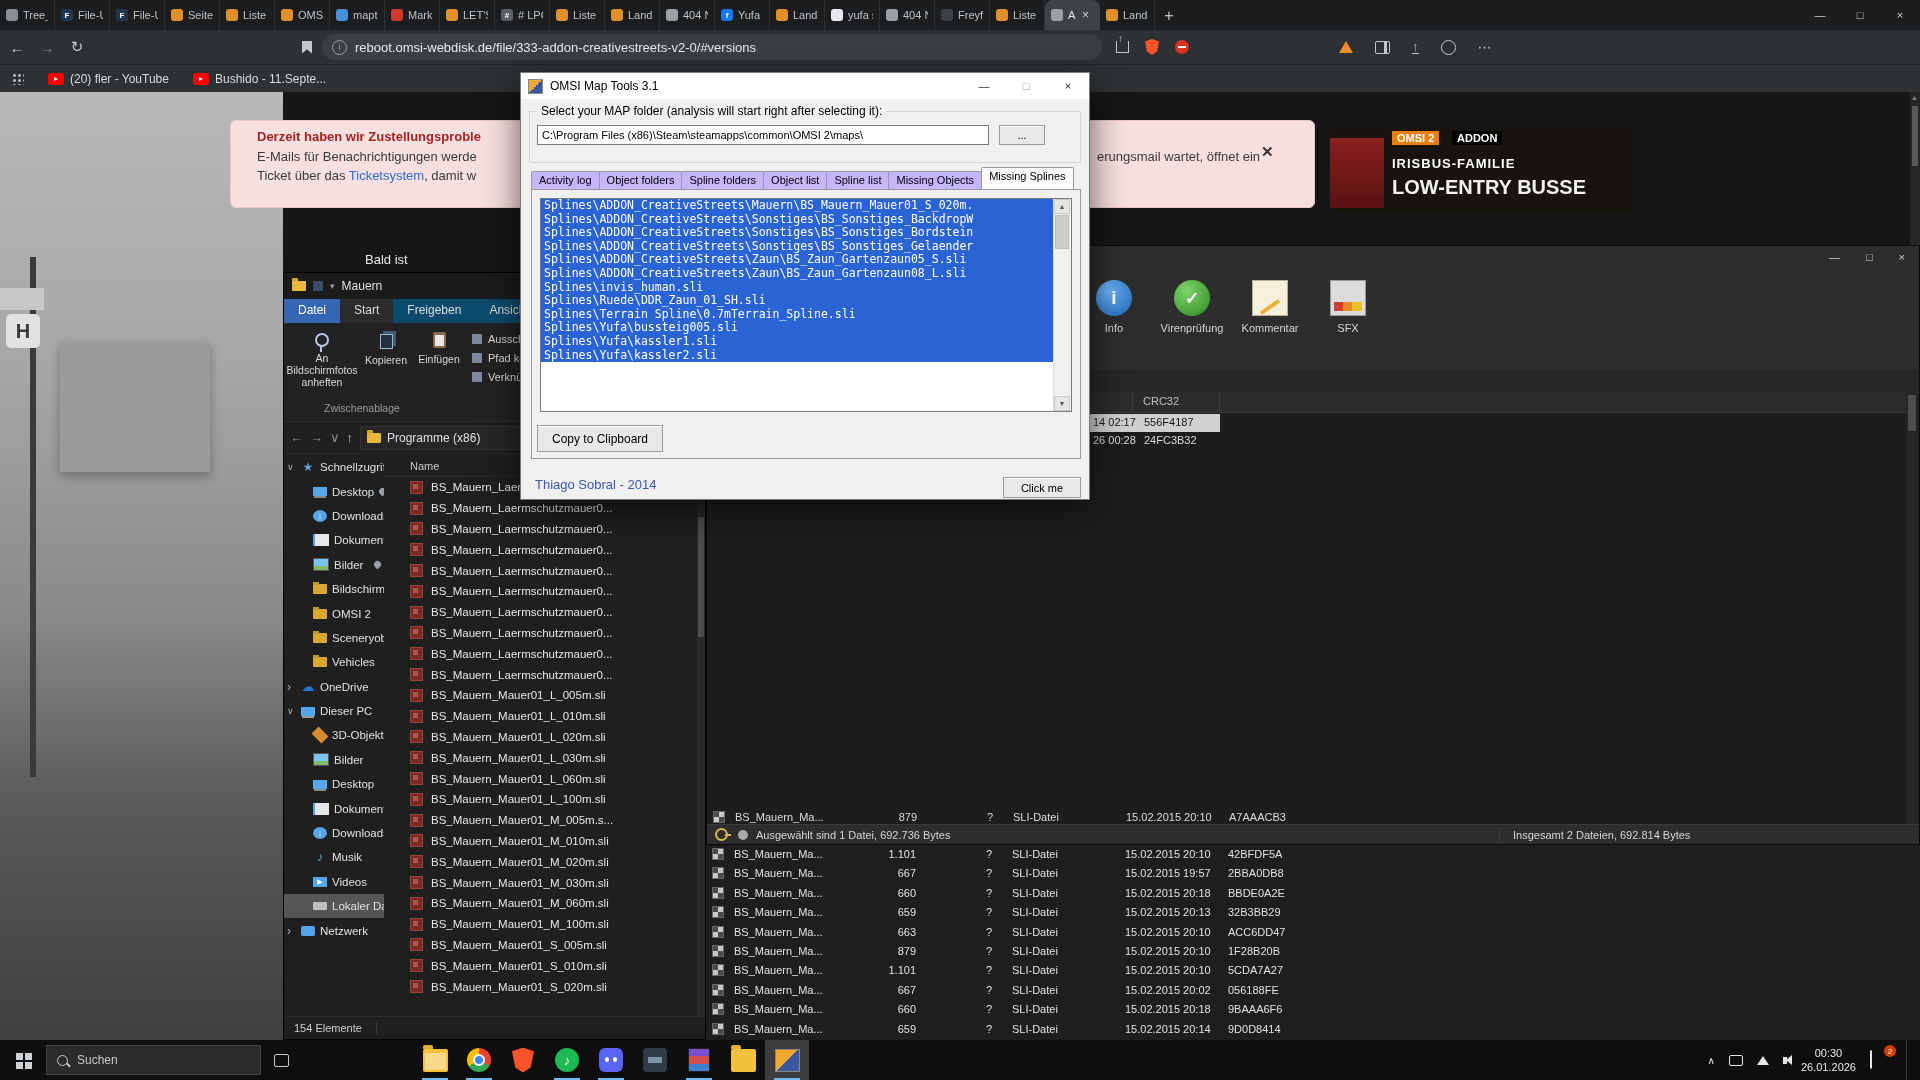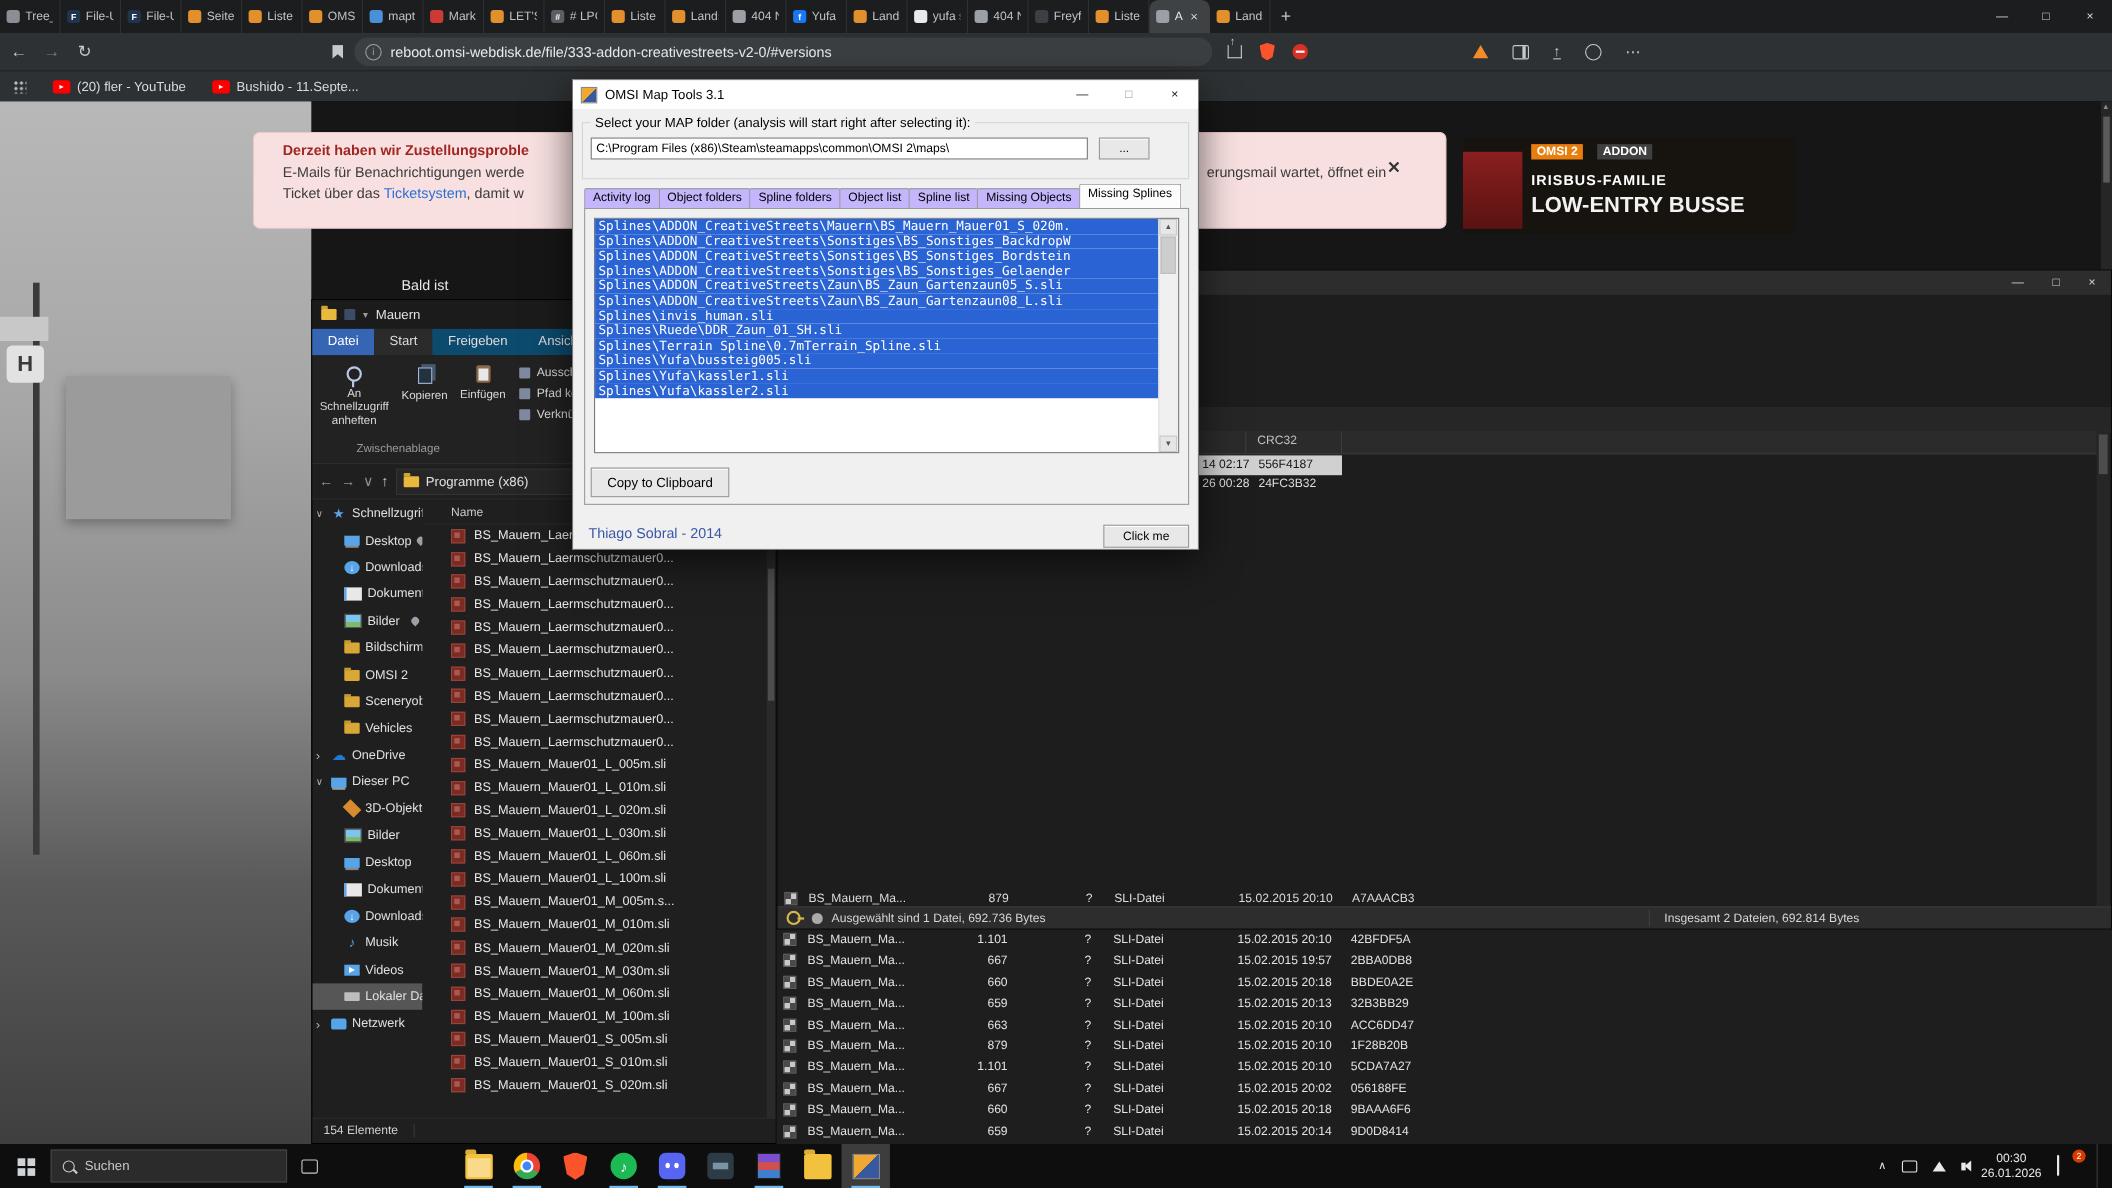--- a/index.html
+++ b/index.html
@@ -55,21 +55,21 @@
   .banner{position:absolute;left:230px;top:28px;width:1085px;height:88px;background:#f8e0e0;border:1px solid #eec6c6;border-radius:6px;box-sizing:border-box;}
   .banner .l1{position:absolute;left:26px;top:8px;font-weight:bold;color:#a12622;font-size:13px;white-space:nowrap;}
   .banner .l2{position:absolute;left:26px;top:28px;color:#3a3a3a;font-size:13px;white-space:nowrap;}
   .banner .l3{position:absolute;left:26px;top:47px;color:#3a3a3a;font-size:13px;white-space:nowrap;}
   .banner .l3 .lnk{color:#2a6fd6;}
   .banner .rfrag{position:absolute;left:866px;top:28px;color:#3a3a3a;font-size:13px;white-space:nowrap;}
   .banner .bclose{position:absolute;left:1030px;top:22px;color:#333;font-size:15px;font-weight:bold;}
   .promo{position:absolute;left:1330px;top:34px;width:302px;height:86px;background:#17130f;overflow:hidden;}
   .promo .bus{position:absolute;left:0;top:12px;width:54px;height:70px;background:linear-gradient(#8a1f1f,#5a1212);}
   .promo .b1{position:absolute;left:62px;top:5px;background:#e87e0e;color:#fff;font-weight:bold;font-size:11px;padding:1px 5px;}
-  .promo .b2{position:absolute;left:122px;top:5px;background:#404040;color:#fff;font-weight:bold;font-size:11px;padding:1px 5px;}
+  .promo .b2{position:absolute;left:122px;top:5px;background:#000000;color:#fff;font-weight:bold;font-size:11px;padding:1px 5px;}
   .promo .t1{position:absolute;left:62px;top:30px;color:#fff;font-weight:bold;font-size:13px;letter-spacing:1px;white-space:nowrap;}
   .promo .t2{position:absolute;left:62px;top:50px;color:#f2f2f2;font-weight:bold;font-size:20px;white-space:nowrap;}
   .stray{position:absolute;left:365px;top:160px;color:#e8e8e8;font-size:13px;}
   .page-scroll{position:absolute;right:0;top:0;width:10px;height:948px;background:#262626;}
   .page-scroll .arr{position:absolute;top:2px;left:1px;color:#8a8a8a;font-size:7px;}
   .page-scroll .thumb{position:absolute;top:14px;left:2px;width:6px;height:60px;background:#5a5a5a;}
   
   #explorer{position:absolute;left:283px;top:272px;width:423px;height:768px;background:#1f1f1f;border:1px solid #000;z-index:2;box-sizing:border-box;}
   .ex-title{height:26px;background:#1b1b1b;display:flex;align-items:center;gap:7px;padding:0 8px;color:#e0e0e0;font-size:12px;}
   .mini-folder{width:14px;height:10px;background:#e8b93c;border-radius:1px;position:relative;}
@@ -508,21 +508,21 @@
     <div class="ex-tab active">Start</div>
 
     <div class="ex-tab">Freigeben</div>
 
     <div class="ex-tab">Ansicht</div>
   </div>
 
   <div class="ex-ribbon">
     <div class="rb-big rb-pin-btn">
       <span class="rib-pin"></span>
-      <span>An Schnellzugriff anheften</span>
+      <span>An Bildschirmfotos anheften</span>
     </div>
     <div class="rb-big rb-copy-btn">
       <span class="rib-copy"></span>
       <span>Kopieren</span>
     </div>
     <div class="rb-big rb-paste-btn">
       <span class="rib-paste"></span>
       <span>Einfügen</span>
     </div>
     <div class="rb-smalls" id="rb-smalls">
@@ -948,20 +948,43 @@
 </div>
 
 <div id="winrar-a">
   <div class="wr-title">
     <div class="wr-controls">
       <span>—</span>
       <span>□</span>
       <span>×</span>
     </div>
   </div>
+  <div class="wr-toolbar">
+    <div id="wr-tools">
+    <div class="wr-tool">
+      <span class="wr-ic info"></span>
+      <span>Info</span>
+    </div>
+
+    <div class="wr-tool">
+      <span class="wr-ic scan"></span>
+      <span>Virenprüfung</span>
+    </div>
+
+    <div class="wr-tool">
+      <span class="wr-ic comment"></span>
+      <span>Kommentar</span>
+    </div>
+
+    <div class="wr-tool">
+      <span class="wr-ic sfx"></span>
+      <span>SFX</span>
+    </div>
+  </div>
+  </div>
 
   <div class="wr-addr"></div>
   <div class="wr-cols">
     <span class="cd1"></span>
     <span class="cd2"></span>
     <span class="crc-h">CRC32</span>
   </div>
   <div class="wr-row sel">
     <span class="d">14 02:17</span>
     <span class="c">556F4187</span>

